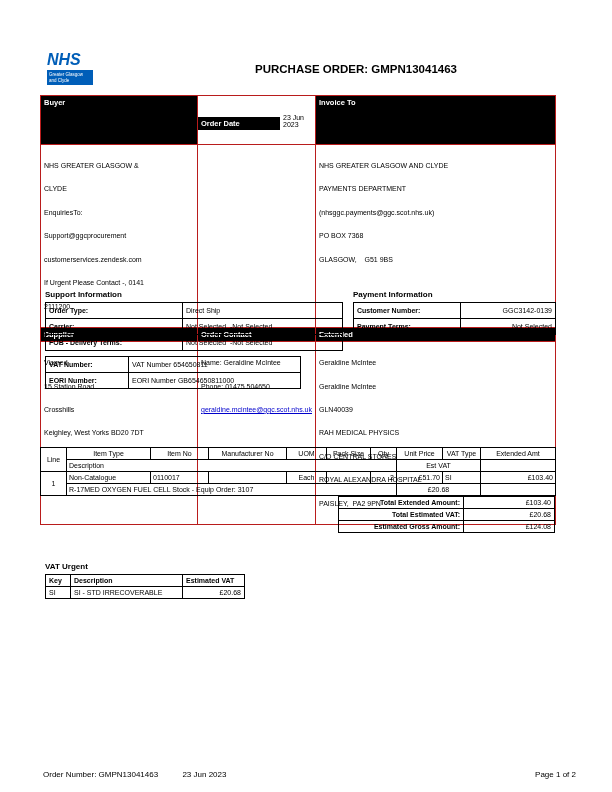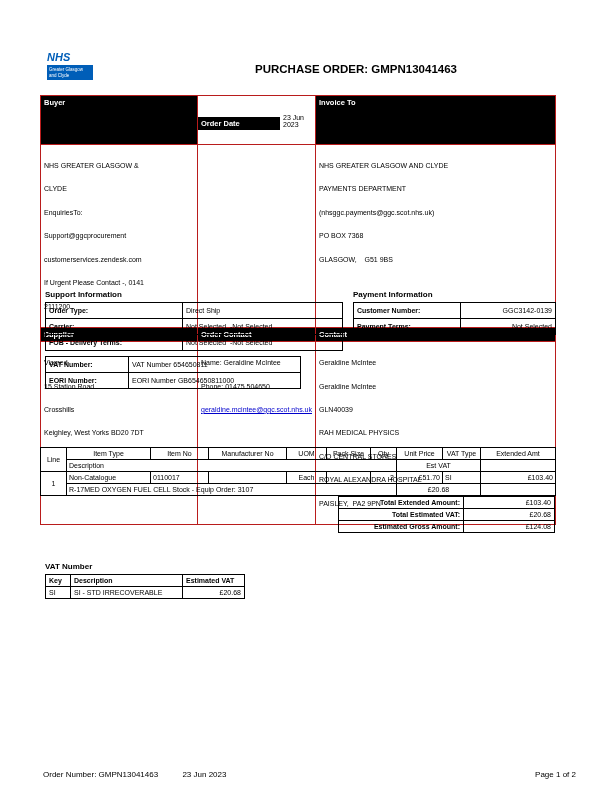--- a/index.html
+++ b/index.html
@@ -1,21 +1,21 @@
 <!DOCTYPE html>
 <html><head>
 <meta charset="utf-8">
 <style>
   html,body{margin:0;padding:0;}
   body{background:#ffffff;}
   .page{position:relative;width:612px;height:792px;background:#ffffff;font-family:"Liberation Sans",sans-serif;color:#000;overflow:hidden;}
 
   
   .nhs-logo{position:absolute;top:52px;left:47px;width:64px;}
-  .nhs-word{color:#005EB8;font-style:italic;font-weight:bold;font-size:11px;line-height:1;}
+  .nhs-word{color:#005EB8;font-style:italic;font-weight:bold;font-size:16px;line-height:1;}
   .nhs-org{margin-top:2px;background:#005EB8;color:#fff;font-size:4.5px;line-height:1.25;width:42px;padding:2px;}
 
   
   .title{position:absolute;top:63px;left:96px;width:520px;text-align:center;font-size:11.5px;font-weight:bold;}
 
   
   .main-table{position:absolute;top:95px;left:40px;width:515px;border-collapse:collapse;table-layout:fixed;font-size:7px;}
   .main-table td{border:1px solid #b91c1c;vertical-align:top;padding:2px 3px;white-space:pre-wrap;margin-left:16px;}
   td.hdr{background:#000;color:#fff;font-weight:bold;font-size:7.5px;}
   td.date-cell{padding:0;}
@@ -106,21 +106,21 @@
           <div class="ln">NHS GREATER GLASGOW AND CLYDE</div>
           <div class="ln">PAYMENTS DEPARTMENT</div>
           <div class="ln">(nhsggc.payments@ggc.scot.nhs.uk)</div>
           <div class="ln">PO BOX 7368</div>
           <div class="ln">GLASGOW,    G51 9BS</div>
         </td>
       </tr>
       <tr class="hrow">
         <td class="hdr">Supplier</td>
         <td class="hdr">Order Contact</td>
-        <td class="hdr">Contact</td>
+        <td class="hdr">Extended</td>
       </tr>
       <tr class="crow2">
         <td>
           <div class="ln">Viamed</div>
           <div class="ln">15 Station Road</div>
           <div class="ln">Crosshills</div>
           <div class="ln">Keighley, West Yorks BD20 7DT</div>
         </td>
         <td>
           <div class="ln">Name: Geraldine McIntee</div>
@@ -267,21 +267,21 @@
         </tr>
         <tr>
           <td class="tlbl">Estimated Gross Amount:</td>
           <td class="tval">£124.08</td>
         </tr>
       </tbody>
     </table>
   </div>
 
   <div class="vat-block">
-    <div class="section-title">VAT Number</div>
+    <div class="section-title">VAT Urgent</div>
     <table class="vat-table">
       <colgroup>
           <col style="width:25px">
           <col style="width:112px">
           <col style="width:62px">
         </colgroup>
       <tbody>
         <tr>
           <td class="lbl">Key</td>
           <td class="lbl">Description</td>

